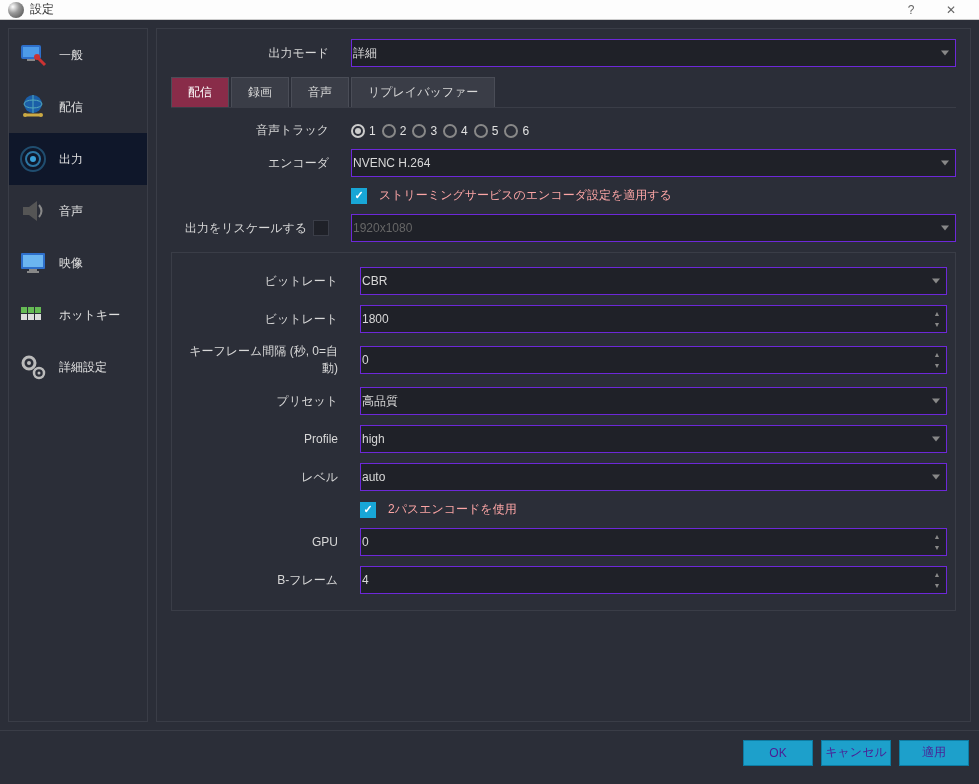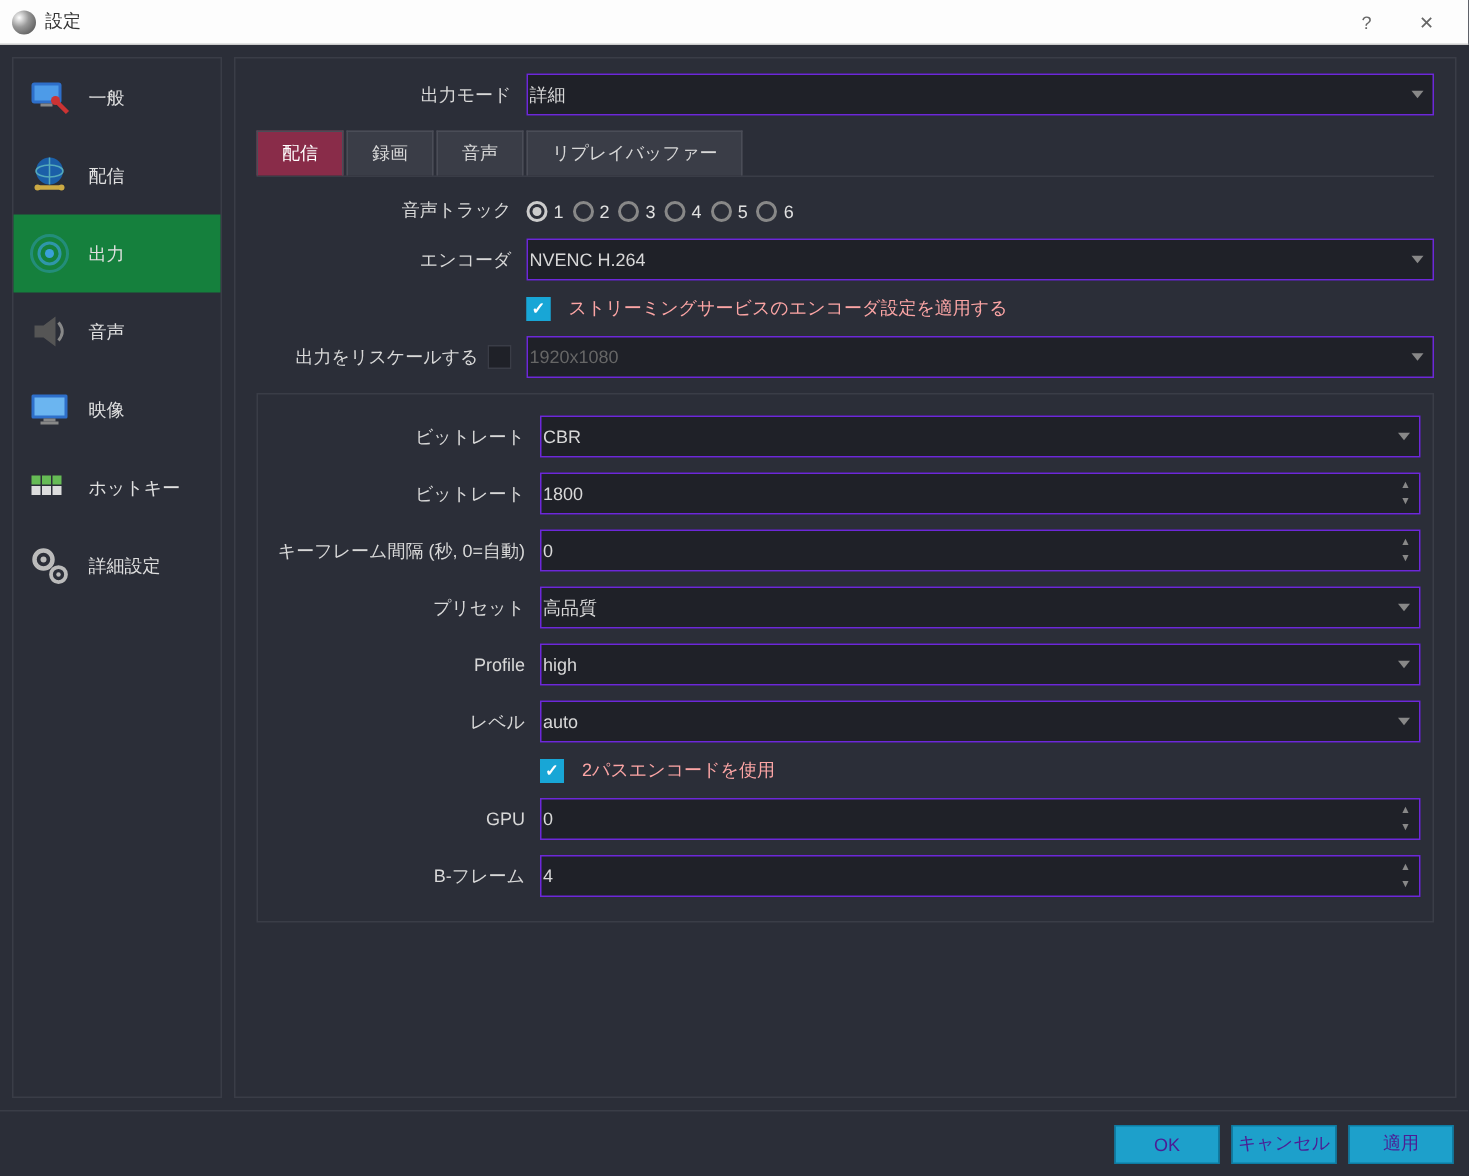--- a/index.html
+++ b/index.html
@@ -6,21 +6,21 @@
   body {
     font-family: "Meiryo", "Yu Gothic", sans-serif;
     font-size: 12px;
     background: #2b2e38;
     color: #e0e0e0;
     width: 979px;
     height: 784px;
     overflow: hidden;
   }
   .titlebar {
-    height: 30px;
+    height: 20px;
     background: #fdfdfd;
     color: #333;
     display: flex;
     align-items: center;
     padding: 0 8px;
     border-bottom: 1px solid #ccc;
   }
   .titlebar .app-icon {
     width: 16px; height: 16px; margin-right: 6px;
     background: radial-gradient(circle at 30% 30%, #fff 0%, #999 40%, #444 100%);
@@ -42,41 +42,41 @@
   .sidebar {
     width: 140px;
     background: #2b2e38;
     border: 1px solid #3a3d47;
   }
   .side-item {
     display: flex; align-items: center;
     padding: 10px 8px; gap: 10px;
     cursor: pointer;
   }
-  .side-item.active { background: #15803d; }
+  .side-item.active { background: #0f172a; }
   .side-icon {
     width: 32px; height: 32px;
     display: flex; align-items: center; justify-content: center;
     flex-shrink: 0;
   }
   .content {
     flex: 1;
     background: #2b2e38;
     border: 1px solid #3a3d47;
     padding: 10px 14px;
     overflow: auto;
   }
   .row {
     display: flex; align-items: center;
     margin-bottom: 10px;
   }
   .row .label {
     width: 180px;
     text-align: right;
-    padding-right: 10px;
+    padding-right: 22px;
     color: #d8d8d8;
   }
   .row .ctrl { flex: 1; display: flex; align-items: center; gap: 6px; }
   .select, .spin, .numbox {
     flex: 1;
     height: 28px;
     background: #1f2128;
     border: 1px solid #6d28d9;
     color: #d8d8d8;
     padding: 0 1px;

